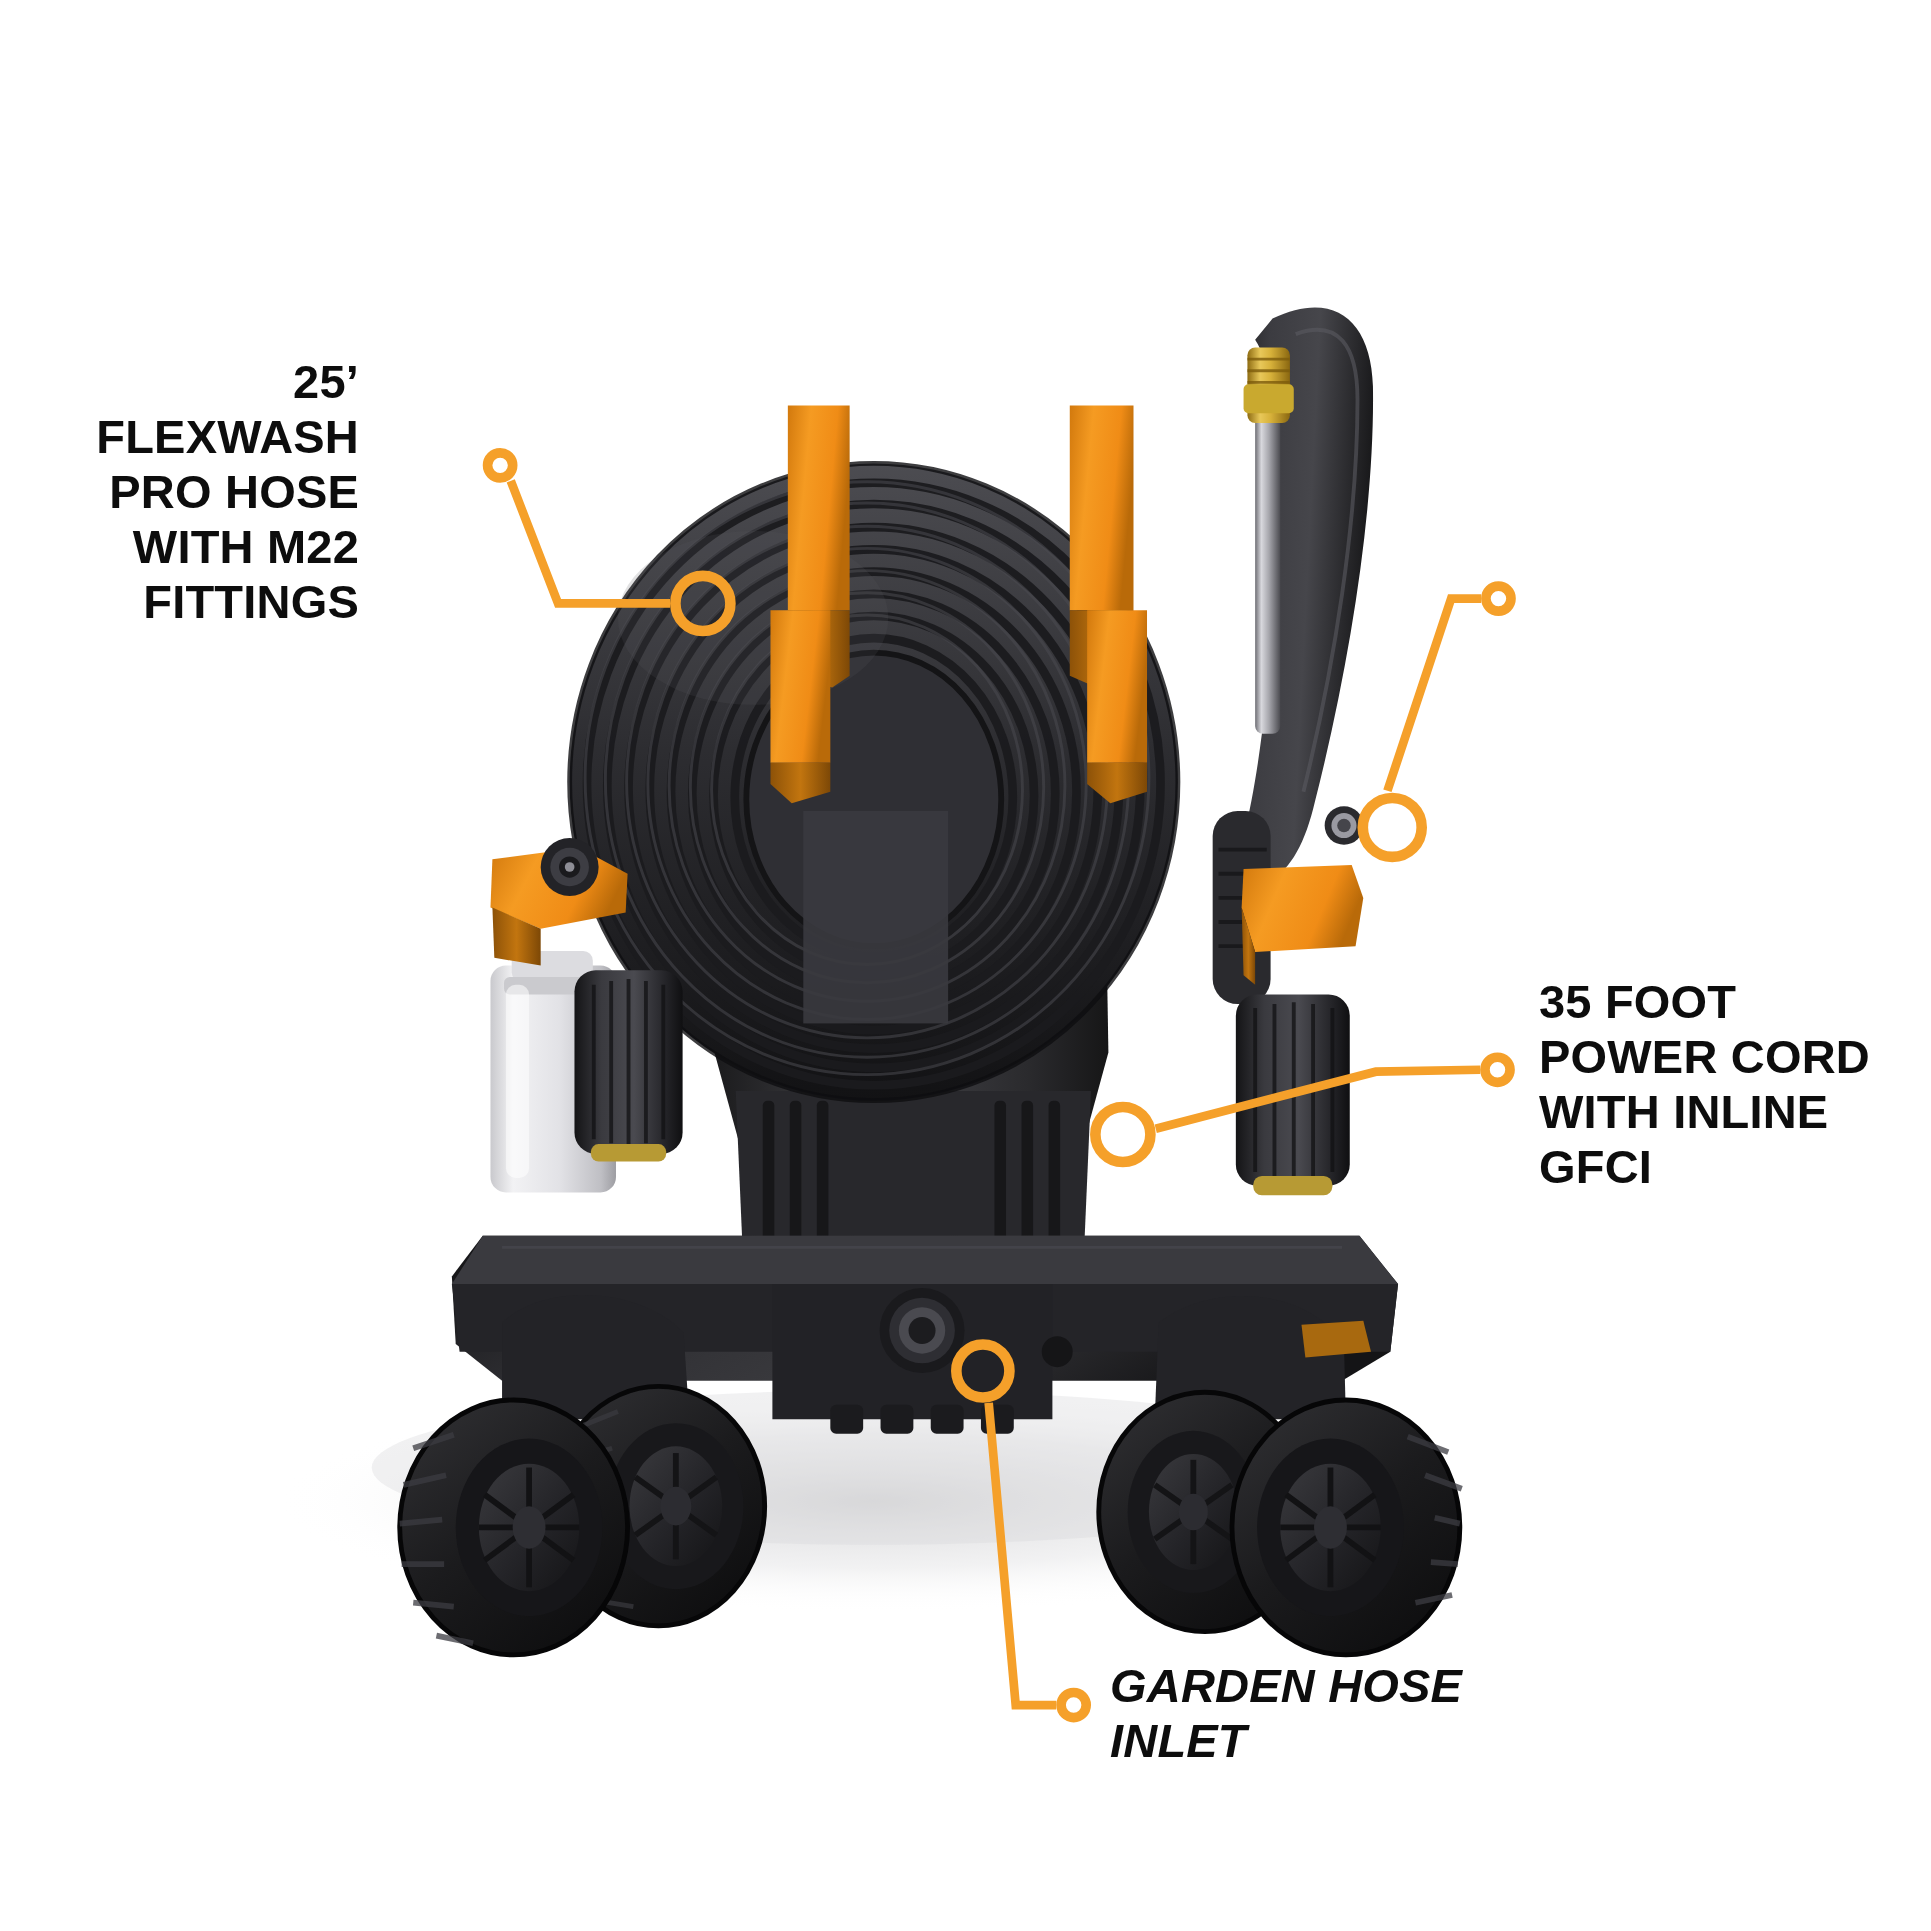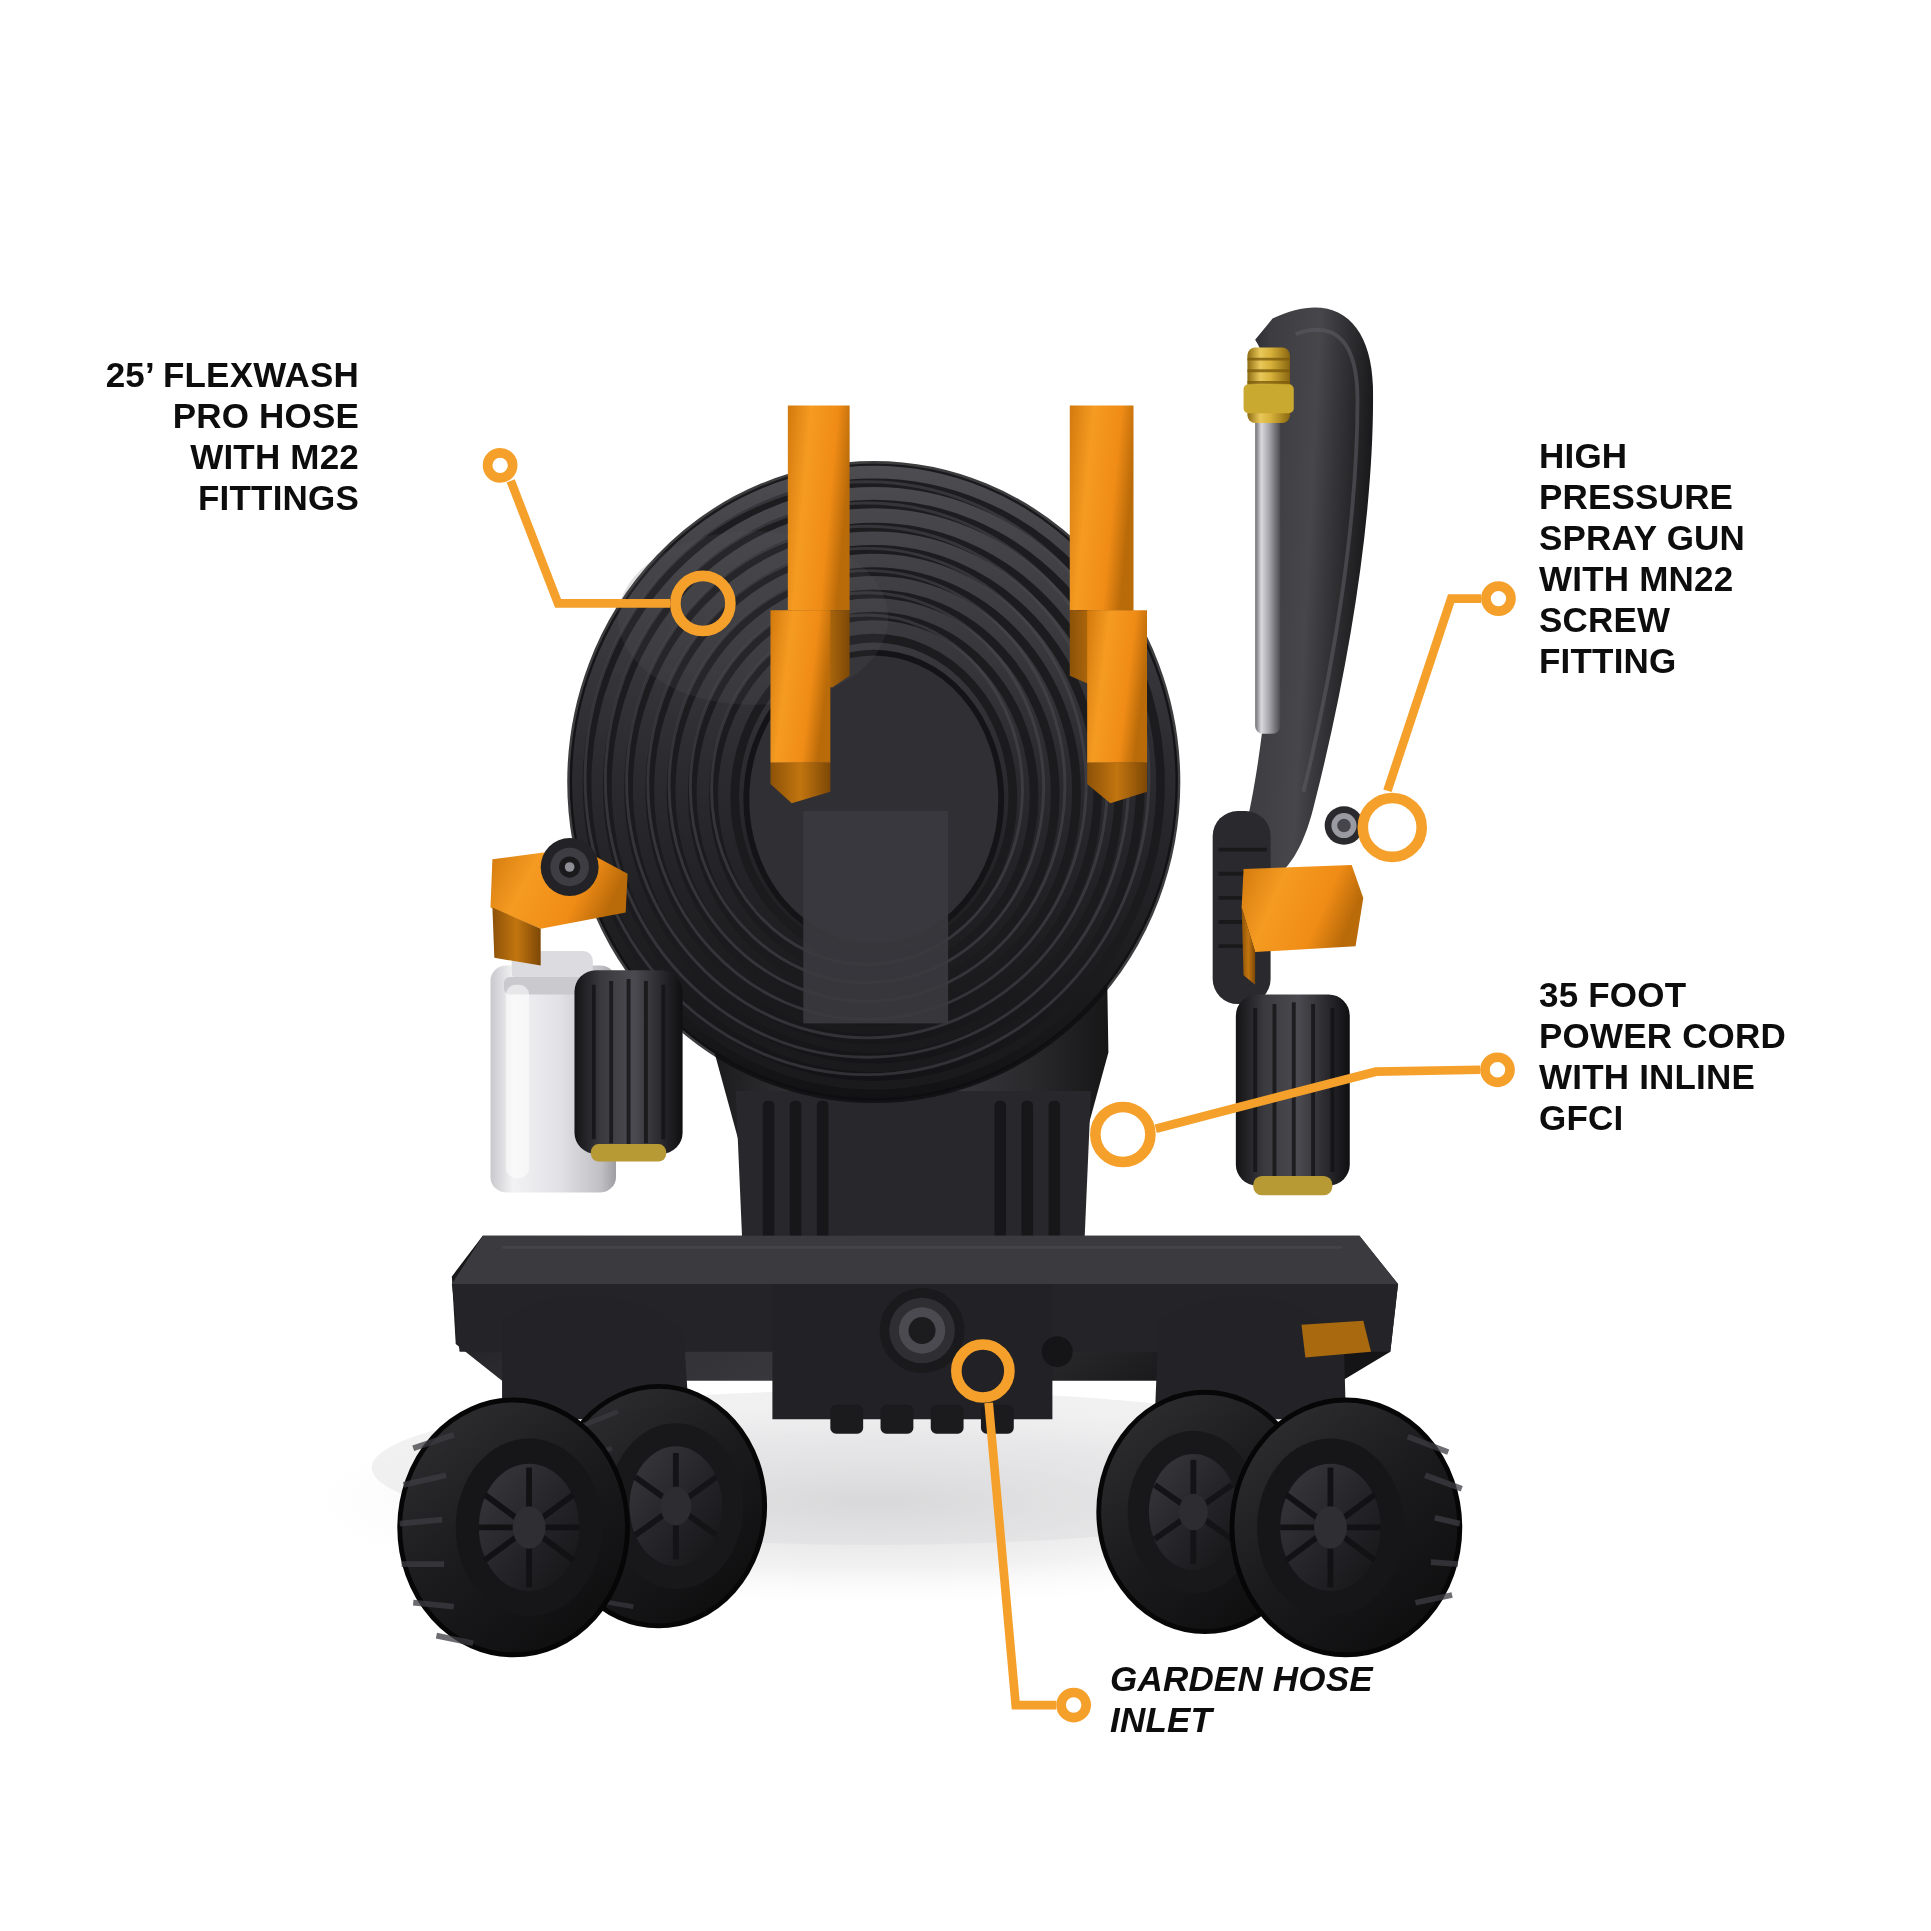--- a/index.html
+++ b/index.html
@@ -7,21 +7,21 @@
     width:1931px;height:1931px;
     font-family:"Liberation Sans", sans-serif;
     overflow:hidden;
     position:relative;
   }
   #stage{position:absolute;left:0;top:0;width:1931px;height:1931px;background:#ffffff;}
   .callout-text{
     position:absolute;
     font-family:"Liberation Sans", sans-serif;
     font-weight:700;
-    font-size:35px;
+    font-size:47px;
     line-height:1.17;
     letter-spacing:0.2px;
     color:#0d0d0d;
     text-transform:uppercase;
     white-space:pre-line;
     -webkit-font-smoothing:antialiased;
   }
   .align-right{text-align:right;}
   .align-left{text-align:left;}
   svg.layer{position:absolute;left:0;top:0;width:1931px;height:1931px;pointer-events:none;}
@@ -434,26 +434,20 @@
           <circle cx="1112" cy="1766" r="13" stroke="#F5A02A" stroke-width="10" fill="none"></circle>
         </g>
       </g>
   </svg>
 
   <div class="callout-text align-right" id="co-text-0" style="left: 58px; top: 355px; width: 301px;">25’ FLEXWASH
 PRO HOSE
 WITH M22
 FITTINGS</div>
 
-  <div class="callout-text align-left" id="co-text-1" style="left: 1539px; top: 436px; width: 348px;">HIGH
-PRESSURE
-SPRAY GUN
-WITH MN22
-SCREW
-FITTING</div>
 
   <div class="callout-text align-left" id="co-text-2" style="left: 1539px; top: 975px; width: 367px;">35 FOOT
 POWER CORD
 WITH INLINE
 GFCI</div>
 
   <div class="callout-text align-left" id="co-text-3" style="left: 1110px; top: 1659px; width: 406px; font-style: italic;">GARDEN HOSE
 INLET</div>
 
 </div>

